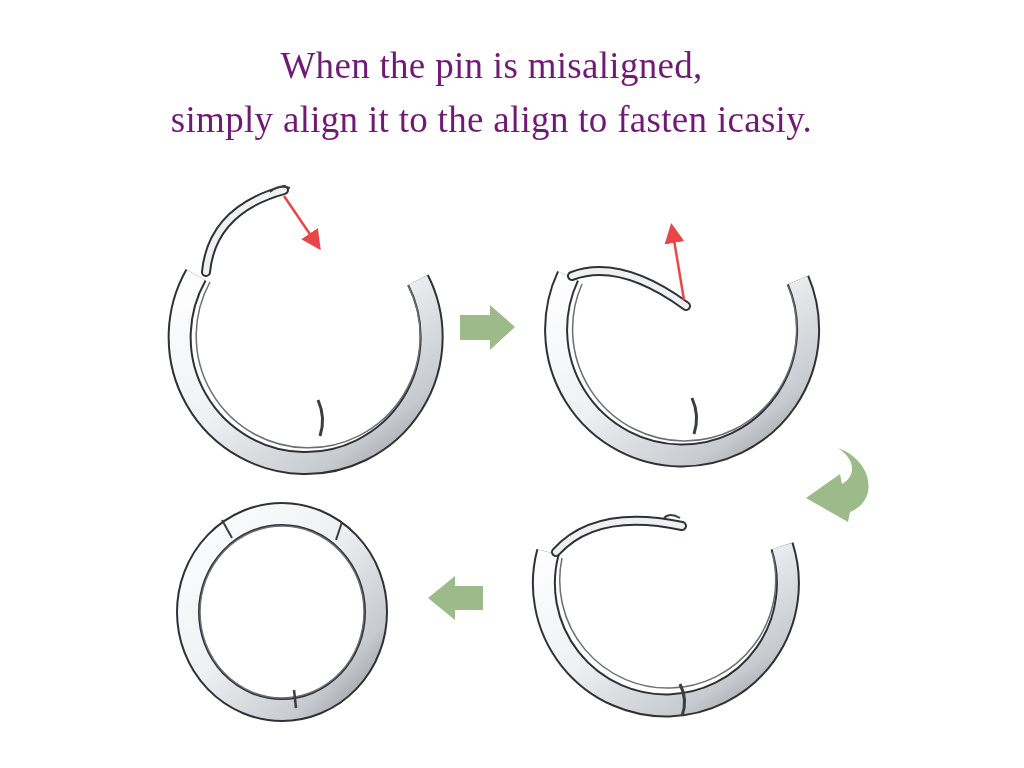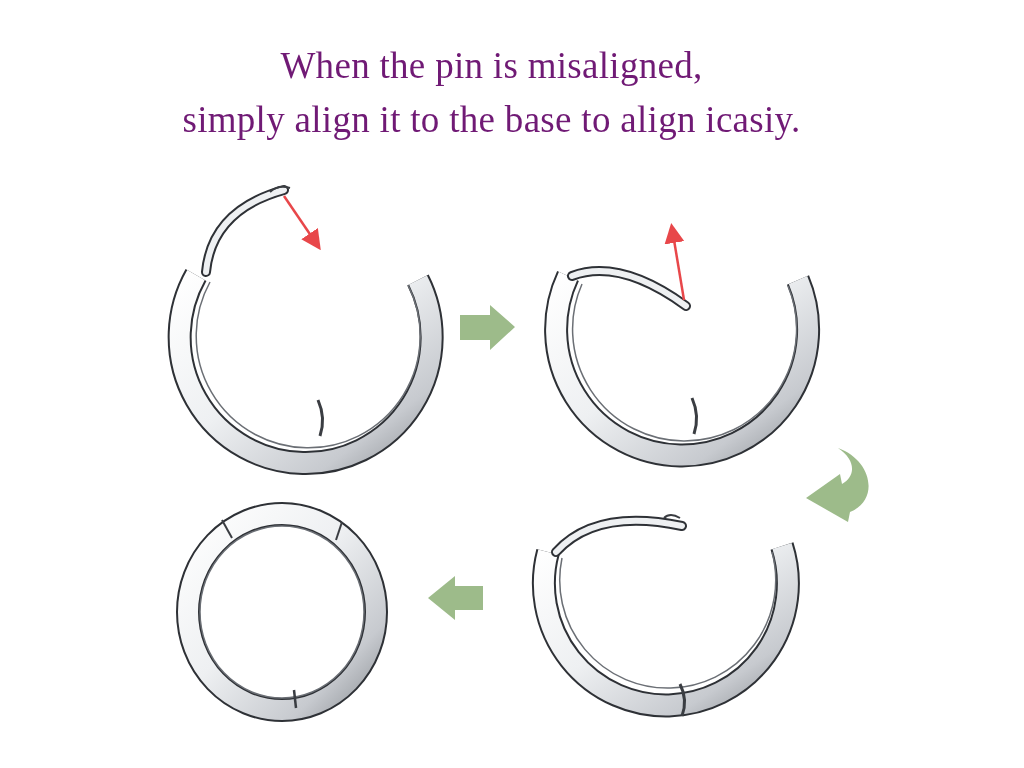--- a/index.html
+++ b/index.html
@@ -9,21 +9,21 @@
              color:#701a75; font-family:"Liberation Serif", "DejaVu Serif", serif;
              font-size:37px; letter-spacing:0.3px; line-height:1;margin-left:30px; }
   #line1 { top:47px; }
   #line2 { top:101px; }
   svg.stage { position:absolute; left:0; top:0; }
 </style>
 </head>
 <body>
 
 <div id="line1" class="caption">When the pin is misaligned,</div>
-<div id="line2" class="caption">simply align it to the base to align icasiy.</div>
+<div id="line2" class="caption">simply align it to the align to fasten icasiy.</div>
 
 <svg class="stage" width="1024" height="768" viewBox="0 0 1024 768">
   <defs>
     <linearGradient id="metal" x1="0" y1="0" x2="1" y2="1">
       <stop offset="0" stop-color="#ffffff"></stop>
       <stop offset="0.45" stop-color="#eef0f2"></stop>
       <stop offset="0.8" stop-color="#c7cacf"></stop>
       <stop offset="1" stop-color="#8e9297"></stop>
     </linearGradient>
     <marker id="redhead" markerWidth="8" markerHeight="8" refX="6" refY="4" orient="auto" markerUnits="strokeWidth">

